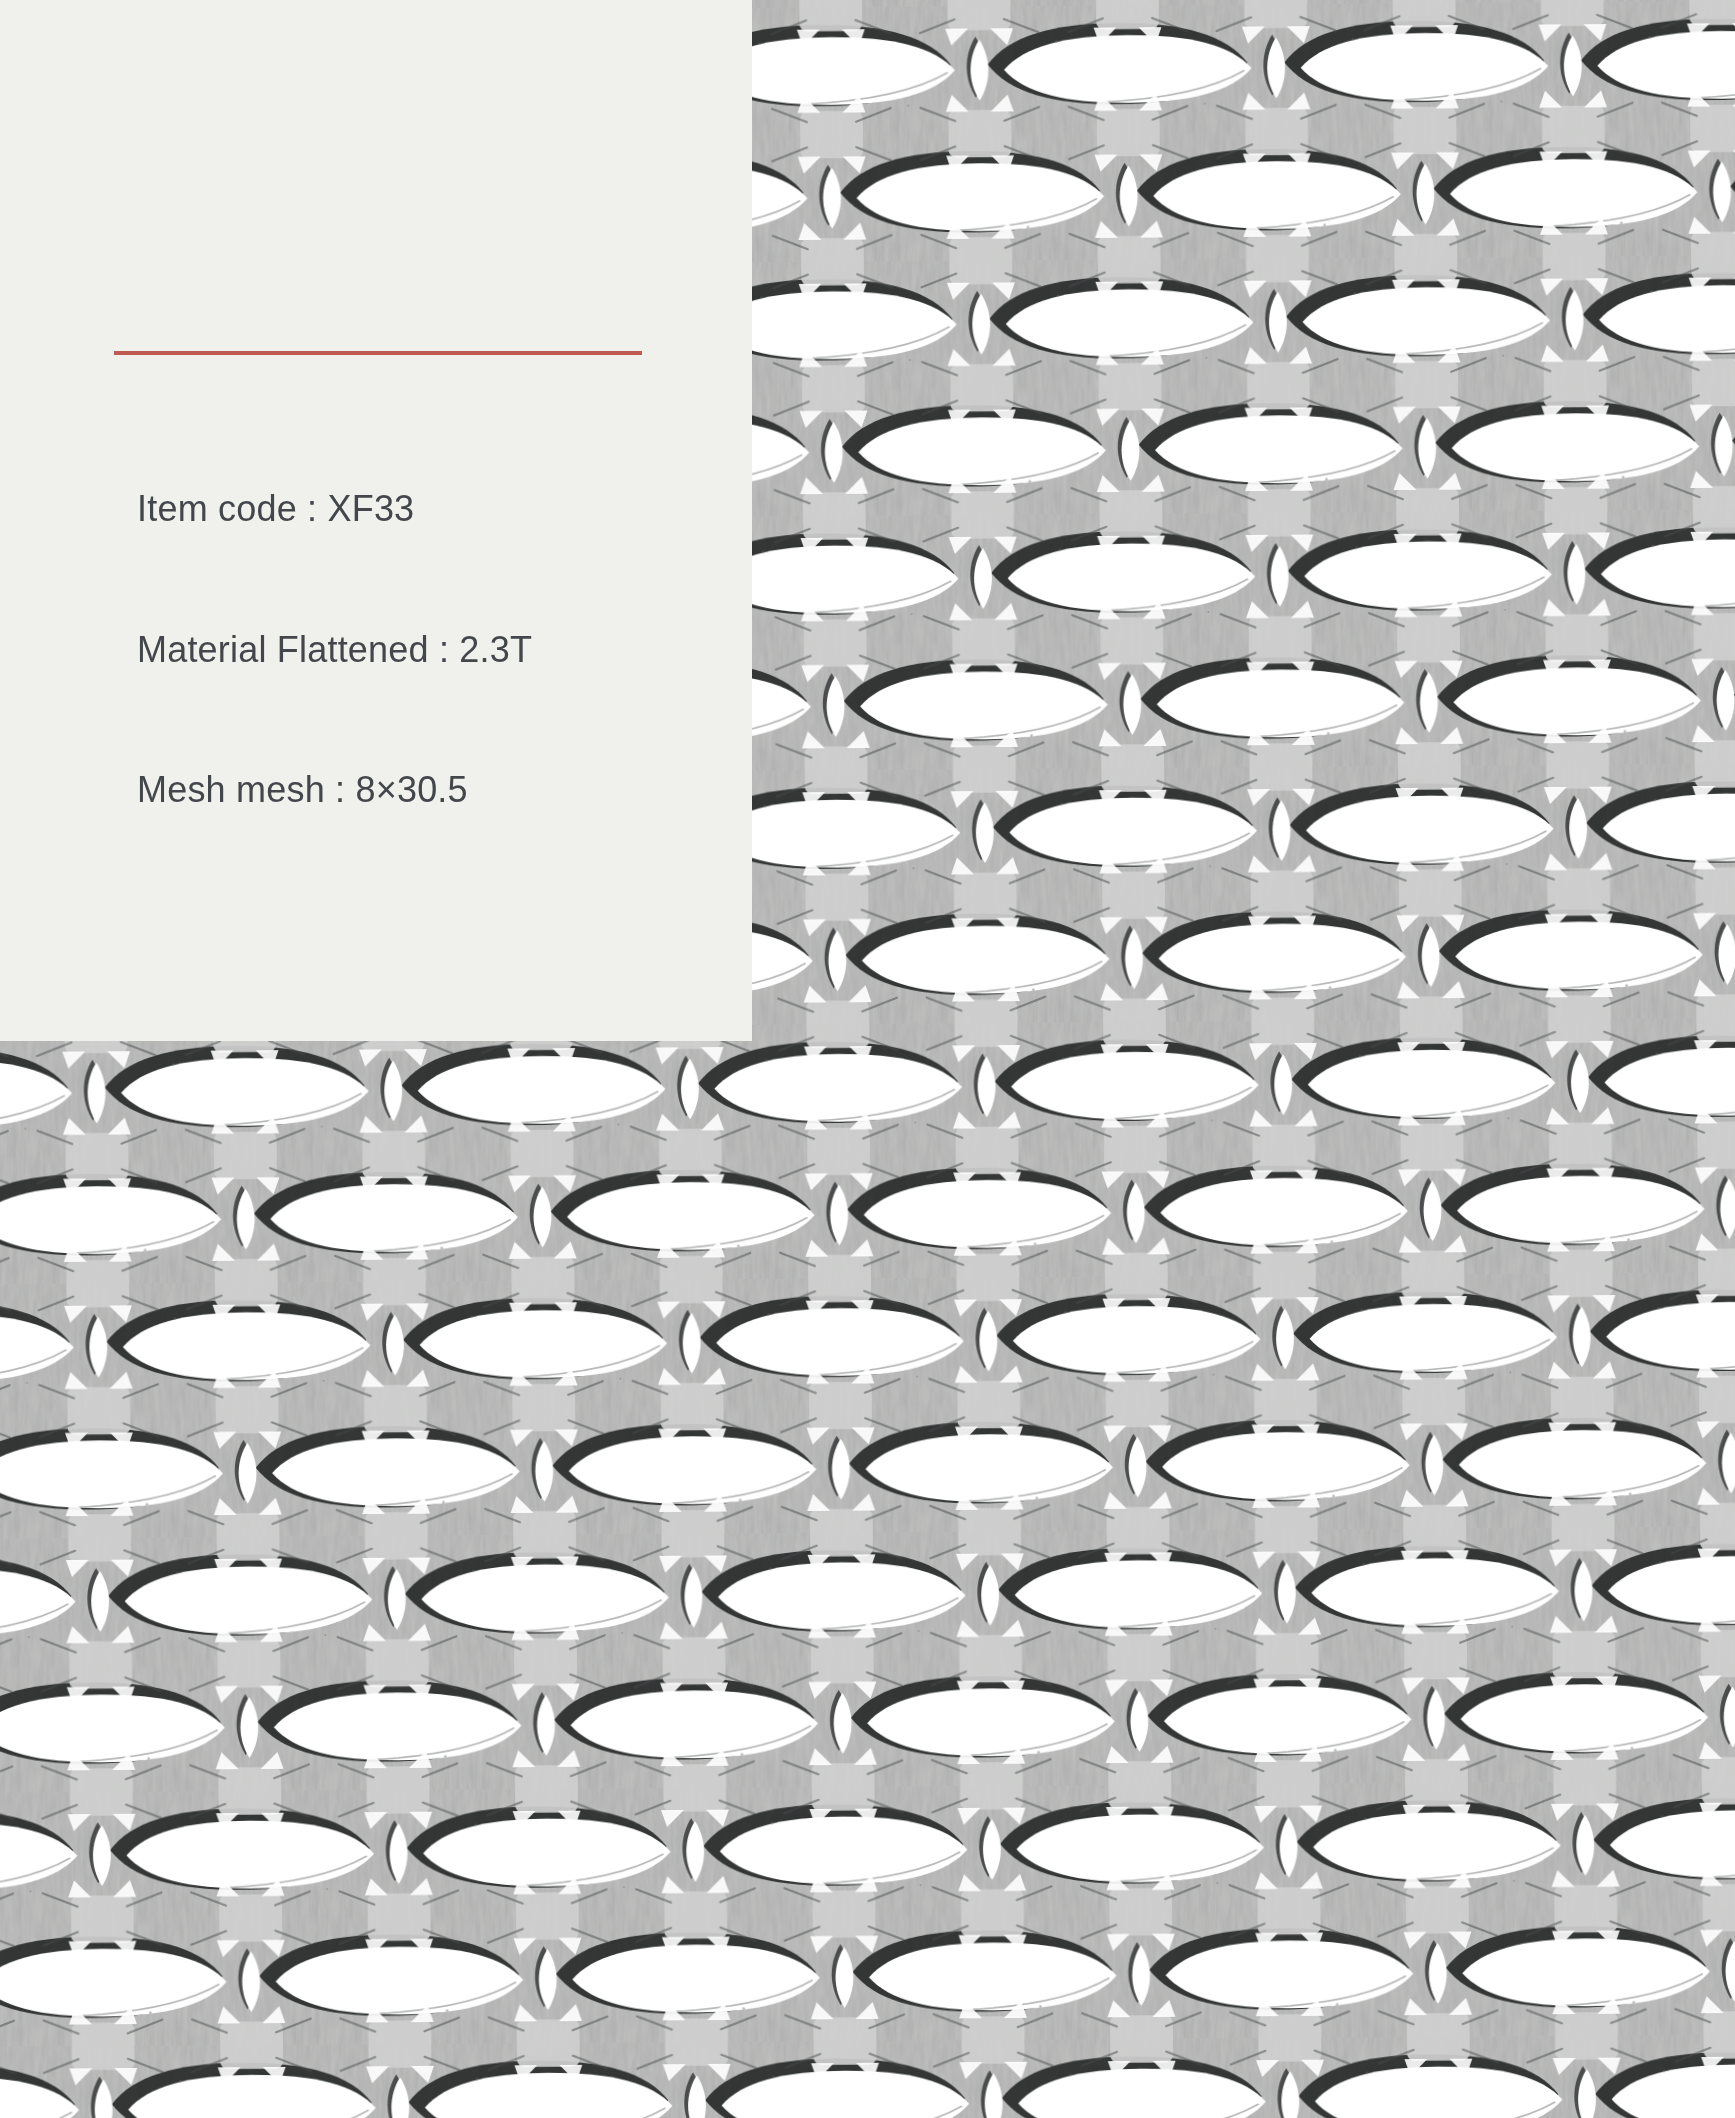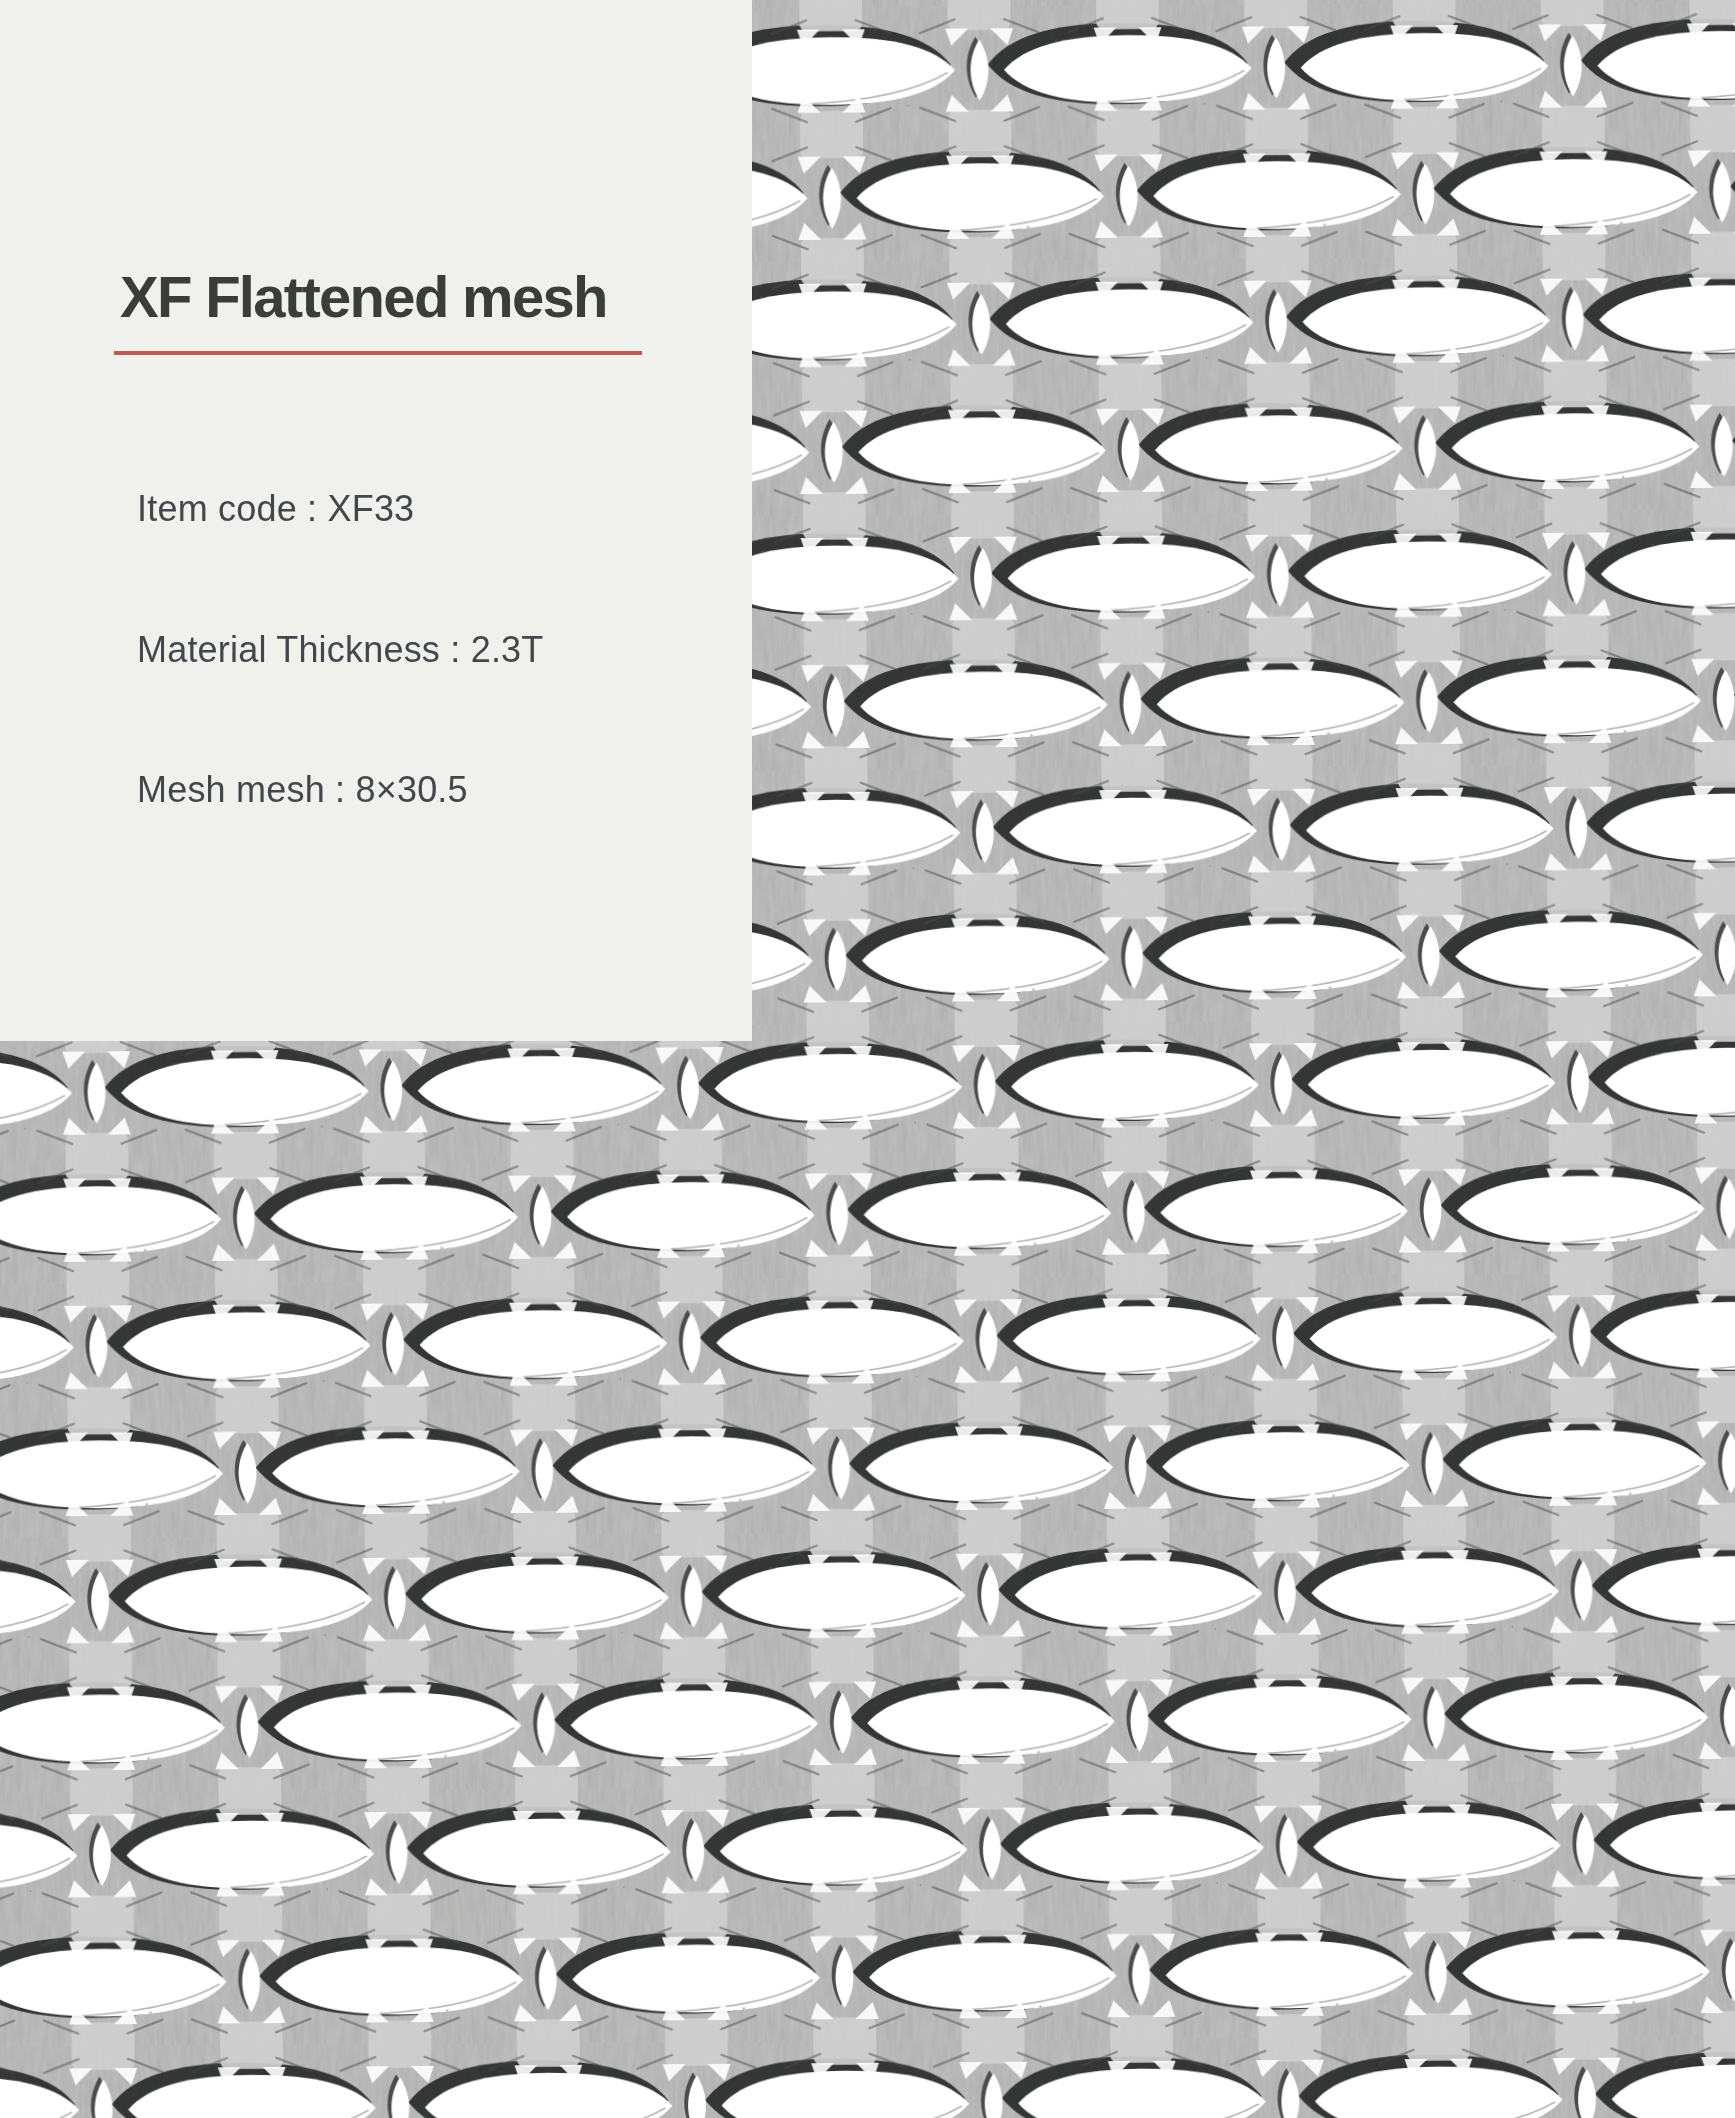--- a/index.html
+++ b/index.html
@@ -117,24 +117,23 @@
         <circle class="speck" cx="531" cy="233" r="2.5"></circle>
         <circle class="speck" cx="112" cy="521" r="3"></circle>
         <circle class="speck" cx="622" cy="562" r="2"></circle>
       </pattern>
     </defs>
 
     <rect width="4096" height="6144" fill="url(#meshP)"></rect>
   </svg>
 
   <div class="panel">
-    <h1 class="title">XF Flattened mesh</h1>
     <div class="divider"></div>
 
     <p class="spec spec-1"><span>Item code</span><span> : </span><span>XF33</span></p>
 
-    <p class="spec spec-2"><span>Material Thickness</span><span> : </span><span>2.3T</span></p>
+    <p class="spec spec-2"><span>Material Flattened</span><span> : </span><span>2.3T</span></p>
 
     <p class="spec spec-3"><span>Mesh mesh</span><span> : </span><span>8×30.5</span></p>
   </div>
 
 </div>
 
 
 </body></html>

